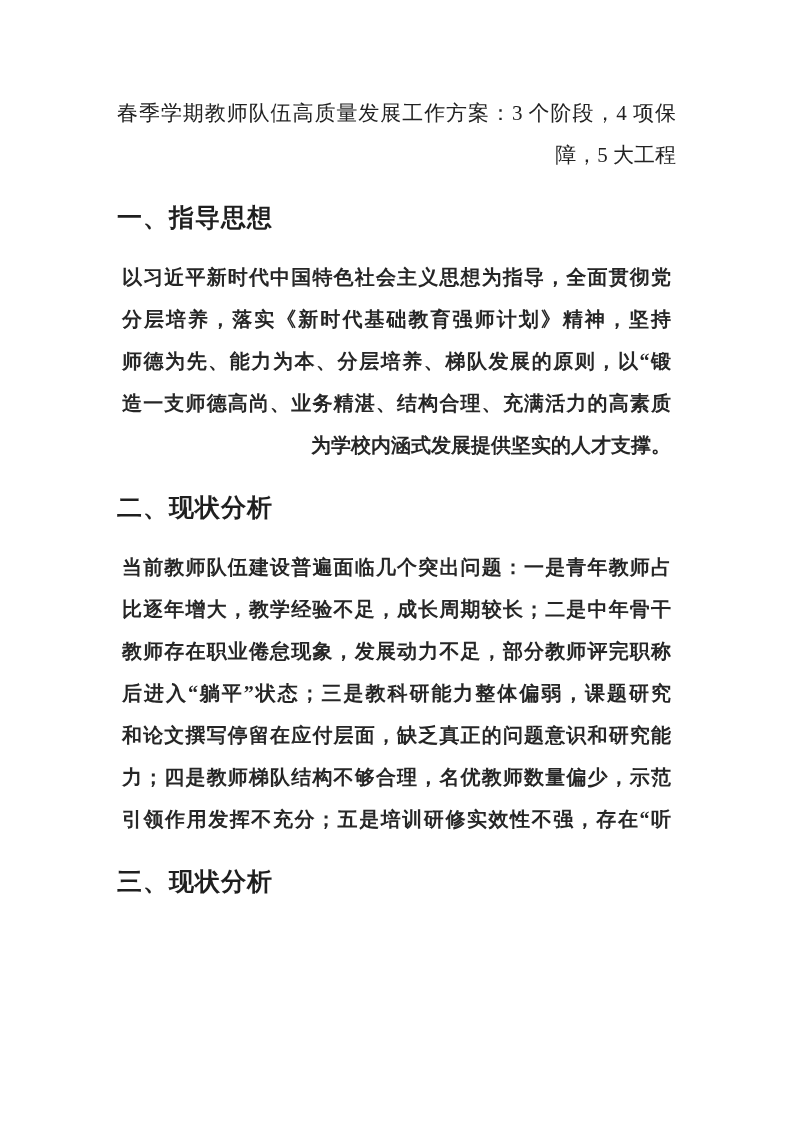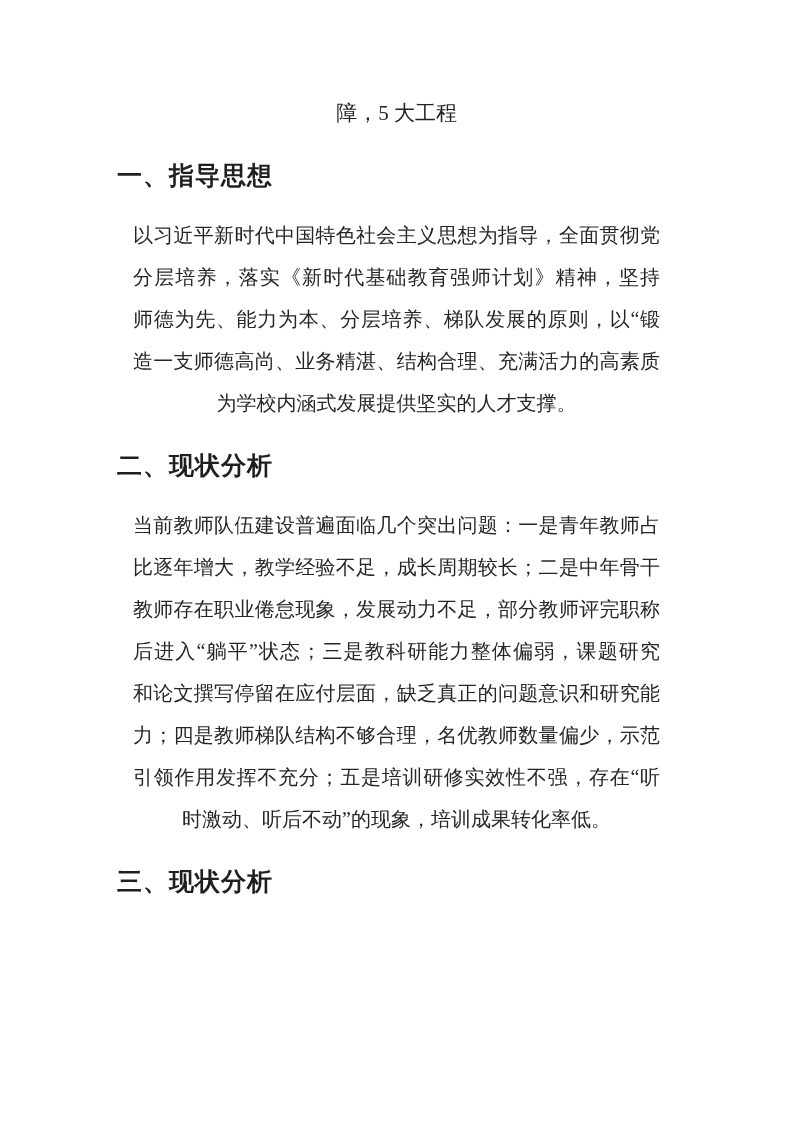--- a/index.html
+++ b/index.html
@@ -15,21 +15,21 @@
     overflow: hidden;
     font-family: "Liberation Serif", "DejaVu Serif", serif;
     color: #262626;
   }
   .content {
     padding: 92px 117px 0 117px; 
   }
   .line {
     font-size: 20px;
     line-height: 42px;
-    text-align: center;
+    text-align: right;
     white-space: normal;
     color: #262626;
   }
   
   .just {
     text-align: justify;
     text-align-last: justify;
   }
   .doc-title .line {
     font-size: 21px;
@@ -38,30 +38,32 @@
   .heading {
     font-family: "Liberation Sans", "DejaVu Sans", sans-serif;
     font-size: 25px;
     font-weight: 700;
     line-height: 42px;
     letter-spacing: 1px;
     color: #1f1f1f;
     margin: 20px 0 18px 0;
   }
   .para {
-    margin: 16px;
+    margin: 5px;
+    font-weight: bold;
   }
 </style>
 </head>
 <body>
 
 <div class="page">
   <div class="content">
 
     <div class="doc-title">
+      <div class="line just">春季学期教师队伍高质量发展工作方案：3 个阶段，4 项保</div>
       <div class="line">障，5 大工程</div>
     </div>
 
     <div class="heading">一、指导思想</div>
 
     <div class="para">
       <div class="line just">以习近平新时代中国特色社会主义思想为指导，全面贯彻党</div>
       <div class="line just">分层培养，落实《新时代基础教育强师计划》精神，坚持</div>
       <div class="line just">师德为先、能力为本、分层培养、梯队发展的原则，以“锻</div>
       <div class="line just">造一支师德高尚、业务精湛、结构合理、充满活力的高素质</div>
@@ -71,19 +73,18 @@
     <div class="heading">二、现状分析</div>
 
     <div class="para">
       <div class="line just">当前教师队伍建设普遍面临几个突出问题：一是青年教师占</div>
       <div class="line just">比逐年增大，教学经验不足，成长周期较长；二是中年骨干</div>
       <div class="line just">教师存在职业倦怠现象，发展动力不足，部分教师评完职称</div>
       <div class="line just">后进入“躺平”状态；三是教科研能力整体偏弱，课题研究</div>
       <div class="line just">和论文撰写停留在应付层面，缺乏真正的问题意识和研究能</div>
       <div class="line just">力；四是教师梯队结构不够合理，名优教师数量偏少，示范</div>
       <div class="line just">引领作用发挥不充分；五是培训研修实效性不强，存在“听</div>
-      <div class="line">时激动、听后不动”的现象，培训成果转化率低。</div>
     </div>
 
     <div class="heading">三、现状分析</div>
 
   </div>
 </div>
 
 </body></html>

